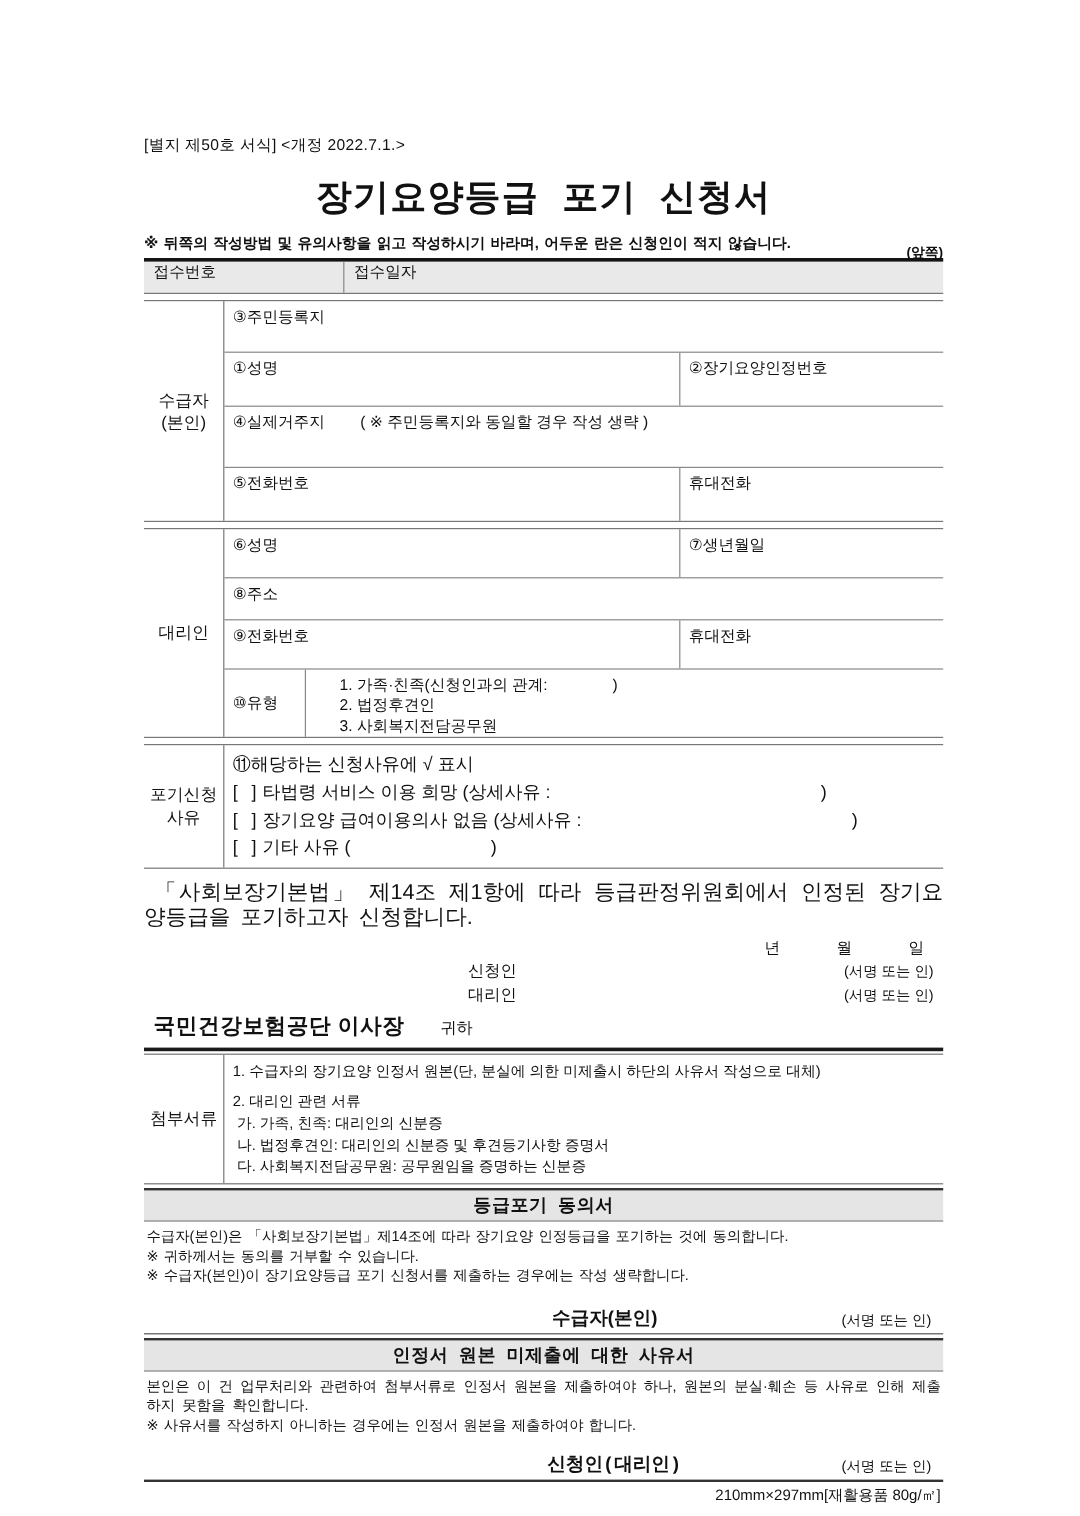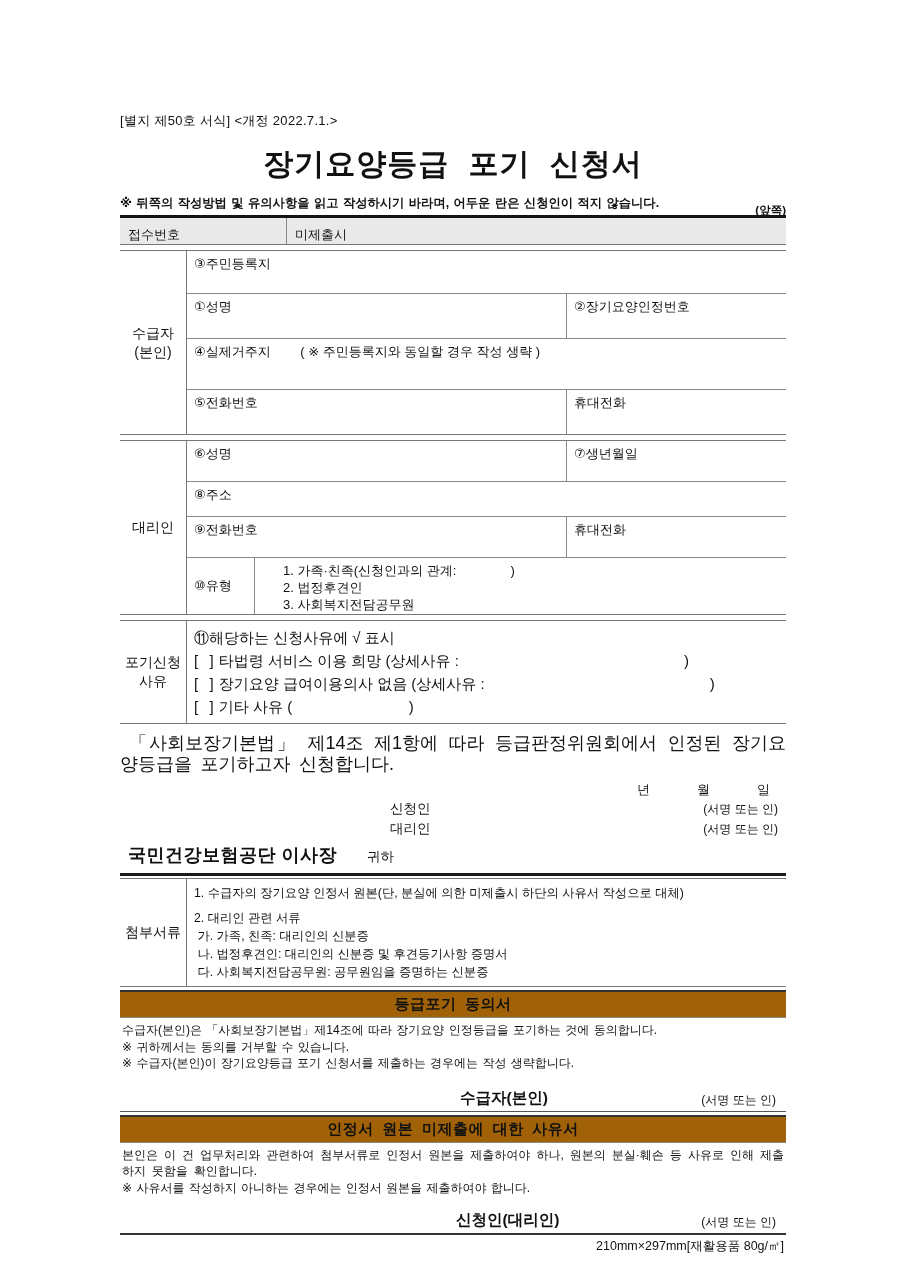--- a/index.html
+++ b/index.html
@@ -11,21 +11,21 @@
   .pre{white-space:pre;}
 
   .formno{font-size:13px;letter-spacing:.3px;}
   .title{margin:14px 0 10px 0;text-align:center;font-size:30px;font-weight:bold;letter-spacing:1px;word-spacing:10px;}
   .notice-row{display:flex;align-items:flex-end;margin-bottom:3px;}
   .notice{font-size:12.3px;font-weight:bold;word-spacing:1px;}
   .side{margin-left:auto;font-size:11.5px;font-weight:bold;position:relative;top:6px;}
 
   
   .rcpt{display:flex;border-top:3px solid #141414;border-bottom:1px solid #777;background:#e9e9e9;height:26px;align-items:center;}
-  .rcpt .rc{font-size:13px;padding:0 8px;height:100%;display:flex;align-items:flex-end;}
+  .rcpt .rc{font-size:13px;padding:0 8px;height:100%;display:flex;align-items:flex-start;}
   .rcpt .rc1{width:150px;}
   .rcpt .rc2{width:262px;border-left:1px solid #888;}
   .rcpt .rc3{flex:1;border-left:1px solid #888;}
   .rcpt .rv{margin-left:56px;}
 
   
   .sec{display:flex;border-top:1px solid #777;border-bottom:1px solid #777;margin-top:5px;}
   .lblcol{width:66px;border-right:1px solid #777;display:flex;flex-direction:column;align-items:center;justify-content:center;font-size:14px;line-height:19px;flex-shrink:0;}
   .rows{flex:1;display:flex;flex-direction:column;}
   .row{display:flex;}
@@ -55,26 +55,26 @@
   .org{font-size:18px;font-weight:bold;letter-spacing:.5px;}
   .gwiha{font-size:13.5px;margin-left:30px;}
   .thickline{border-top:3px solid #1a1a1a;margin-top:6px;}
 
   
   .attach{margin-top:2px;}
   .attach-list{padding:5px 7px;font-size:12.3px;line-height:18px;}
   .attach-list .a1{margin-bottom:7px;}
 
   
-  .graybar{margin-top:3px;background:#a16207;border-top:2px solid #333;border-bottom:1px solid #888;text-align:center;font-size:15px;font-weight:bold;padding:3px 0;letter-spacing:.5px;word-spacing:4px;}
+  .graybar{margin-top:3px;background:#e5e5e5;border-top:2px solid #333;border-bottom:1px solid #888;text-align:center;font-size:15px;font-weight:bold;padding:3px 0;letter-spacing:.5px;word-spacing:4px;}
   .smallbody{font-size:12px;line-height:16.5px;padding:4px 2px 0 2px;word-spacing:1px;}
   .smallbody .just{text-align:justify;word-spacing:2.5px;}
   .signrow2{display:flex;align-items:flex-end;border-bottom:1px solid #555;padding-bottom:2px;}
   .who2{font-size:15.5px;font-weight:bold;margin-left:340px;}
-  .who3{font-size:15.5px;font-weight:bold;margin-left:336px;}
+  .who3{font-size:15.5px;font-weight:bold;margin-left:336px;font-family:Liberation Mono, monospace;}
   .sig2{margin-left:auto;padding-right:10px;font-size:12px;font-weight:normal;}
   .consent-sign{margin-top:16px;}
   .reason-sign{margin-top:14px;border-bottom:2px solid #333;}
   .footer{text-align:right;font-size:12.5px;margin-top:3px;padding-right:2px;}
 </style>
 </head>
 <body>
 
 <div class="page">
   <div class="content">
@@ -85,21 +85,21 @@
     <div class="notice-row">
       <span class="notice">※ 뒤쪽의 작성방법 및 유의사항을 읽고 작성하시기 바라며, 어두운 란은 신청인이 적지 않습니다.</span>
       <span class="side">(앞쪽)</span>
     </div>
 
     <div class="rcpt">
       <div class="rc rc1">
         <span>접수번호</span>
       </div>
       <div class="rc rc2">
-        <span>미제출시</span>
+        <span>접수일자</span>
       </div>
     </div>
 
     <div class="sec">
       <div class="lblcol">
         <span>수급자</span>
         <span>(본인)</span>
       </div>
       <div class="rows">
         <div class="row h42">

